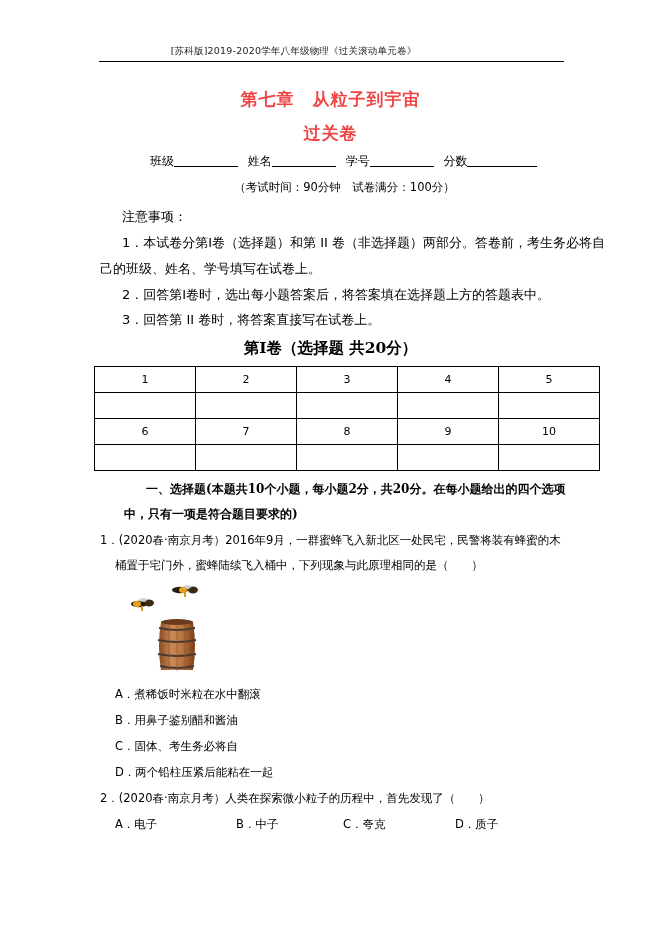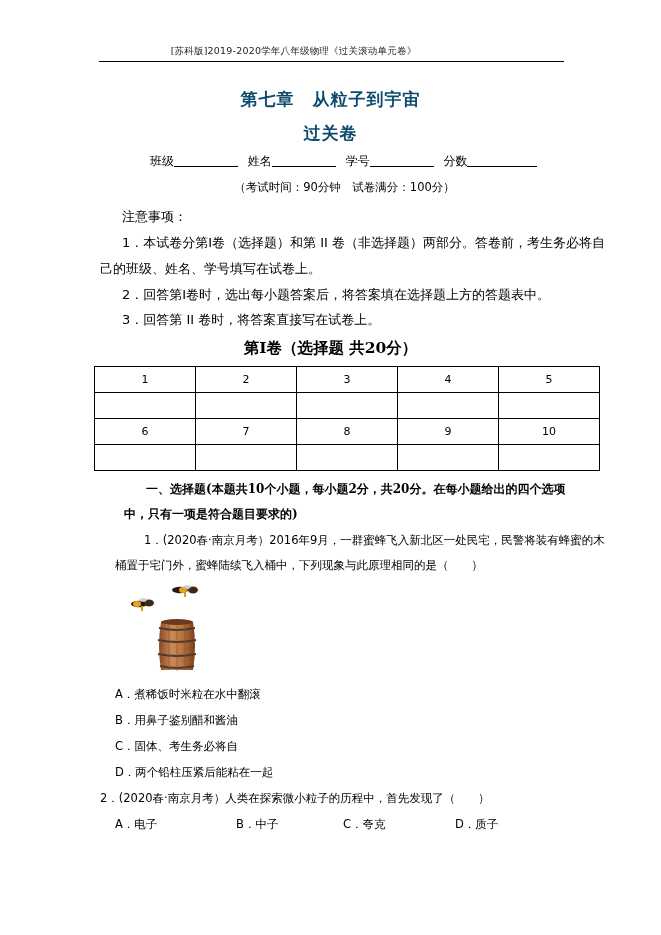--- a/index.html
+++ b/index.html
@@ -3,21 +3,21 @@
   <meta charset="utf-8">
   <style>
     html, body { margin: 0; padding: 0; }
     body {
       width: 661px; height: 935px; background: #ffffff; position: relative; overflow: hidden;
       font-family: "DejaVu Sans", "Liberation Sans", sans-serif; color: #000;
     }
     .abs { position: absolute; white-space: nowrap; }
     .header-text { left: 0; width: 587px; top: 45px; text-align: center; font-size: 9.5px; color: #222; letter-spacing: 0.2px; }
     .header-rule { left: 99px; top: 61px; width: 465px; height: 0; border-top: 1.5px solid #000; }
-    .title { left: 0; width: 661px; text-align: center; color: #0c4a6e; font-weight: bold; font-family: "DejaVu Serif", "Liberation Serif", serif; }
+    .title { left: 0; width: 661px; text-align: center; color: #ef4444; font-weight: bold; font-family: "DejaVu Serif", "Liberation Serif", serif; }
     .title1 { top: 88px; font-size: 17px; letter-spacing: 1px; }
     .title2 { top: 122px; font-size: 17px; letter-spacing: 1px; }
     .info-line { left: 150px; top: 153px; font-size: 12px; }
     .info-line .field { display: inline-block; }
     .info-line .blank { display: inline-block; border-bottom: 1px solid #000; height: 12px; vertical-align: -2px; margin-right: 6px; }
     .time-line { left: 0; width: 661px; top: 180px; text-align: center; font-size: 11.5px; margin-left: 14px; }
     .note { font-size: 13px; }
     .sec-title { left: 0; width: 661px; top: 338px; text-align: center; font-size: 15.5px; font-weight: bold; font-family: "DejaVu Serif", "Liberation Serif", serif; }
     table.answers { position: absolute; left: 94px; top: 366px; border-collapse: collapse; }
     table.answers td { border: 1px solid #000; width: 100px; height: 25px; padding: 0; text-align: center; font-size: 11px; }
@@ -80,21 +80,21 @@
     <td></td>
     <td></td>
     <td></td>
   </tr>
 </tbody>
   </table>
 
 <div class="abs bold-line" style="left:146px; top:481px;">一、选择题(本题共10个小题，每小题2分，共20分。在每小题给出的四个选项</div>
 <div class="abs bold-line" style="left:124px; top:506px;">中，只有一项是符合题目要求的)</div>
 
-<div class="abs q" style="left:100px; top:533px;margin-left:44px;">1．(2020春·南京月考）2016年9月，一群蜜蜂飞入新北区一处民宅，民警将装有蜂蜜的木</div>
+<div class="abs q" style="left:100px; top:533px;">1．(2020春·南京月考）2016年9月，一群蜜蜂飞入新北区一处民宅，民警将装有蜂蜜的木</div>
 <div class="abs q" style="left:115px; top:558px;">桶置于宅门外，蜜蜂陆续飞入桶中，下列现象与此原理相同的是（　　）</div>
 
 <div class="abs img-wrap">
   <svg width="90" height="92" viewBox="0 0 90 92">
     <defs>
       <linearGradient id="wood" x1="0" x2="1" y1="0" y2="0">
         <stop offset="0" stop-color="#8a4a22"></stop>
         <stop offset="0.35" stop-color="#c98a58"></stop>
         <stop offset="0.65" stop-color="#b8743f"></stop>
         <stop offset="1" stop-color="#7a3e1a"></stop>

